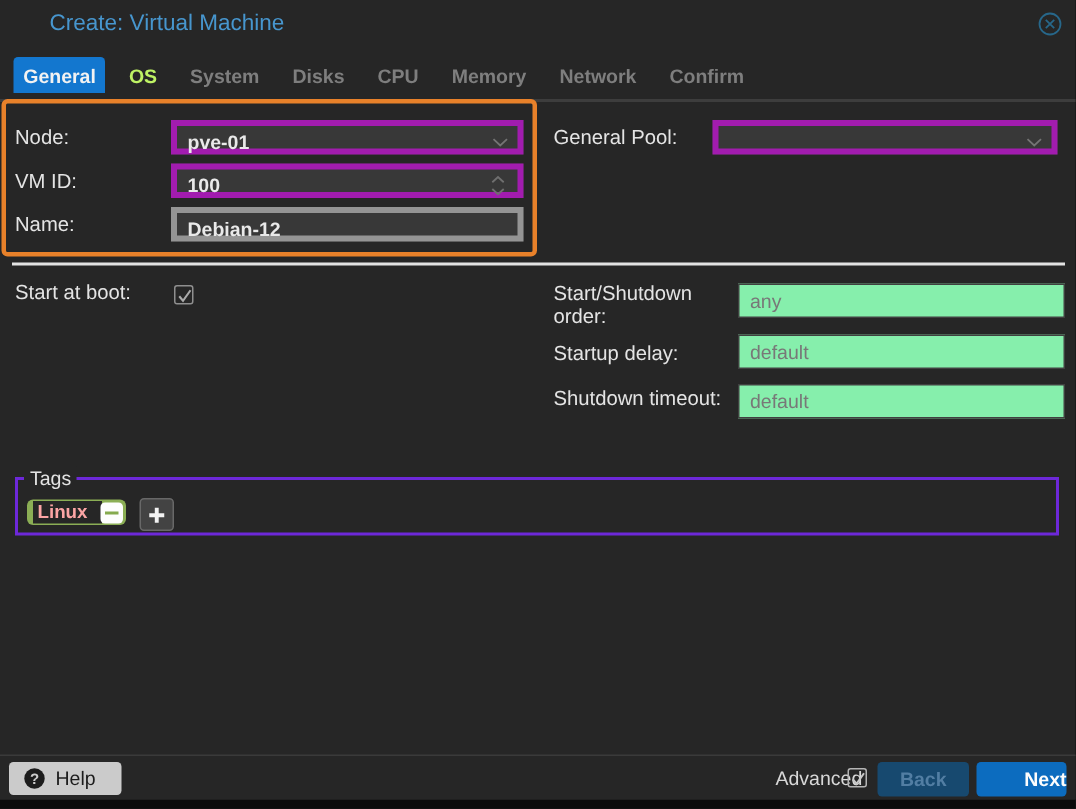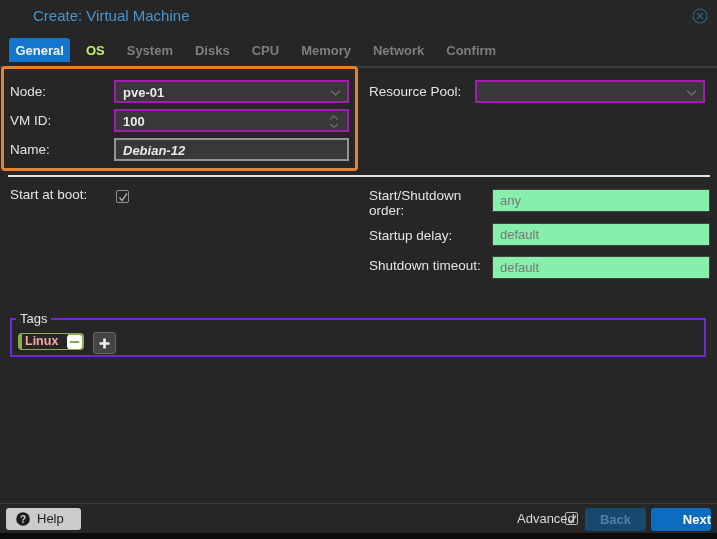--- a/index.html
+++ b/index.html
@@ -13,21 +13,21 @@
   .tabs { position:absolute; left:9px; top:38px; height:24px; display:flex; }
   .tab { height:24px; line-height:26px; padding:0 6.5px; margin-right:9px; font-size:13px;
     font-weight:bold; color:#7e7e7e; border-radius:3px 3px 0 0; }
   .tab.active { background:#1377cf; color:#f2f2f2; }
   .tab.next { color:#bef264; }
 
   .hlbox { position:absolute; left:1px; top:66px; width:357px; height:105px;
     border:3px solid #e8812a; border-radius:4px; }
 
   .flabel { position:absolute; font-size:13.5px; color:#e4e4e4; }
-  .field { position:absolute; height:23px; background:#383838; border:2px solid #a21caf;
+  .field { position:absolute; height:23px; background:#383838; border:4px solid #a21caf;
     font-size:13px; font-weight:bold; color:#e9e9e9; line-height:21px; padding-left:7px; }
   .chevsvg { position:absolute; right:6px; top:8px; }
   .disab { background:#86efac; border:1px solid #404040; color:#787878; font-weight:normal; font-size:13px; }
 
   .sep { position:absolute; left:8px; top:175px; width:702px; height:2px; background:#e3e3e3; }
 
   .cb { position:absolute; width:13px; height:13px; border:1px solid #8f8f8f; border-radius:2px; }
   .cb svg { position:absolute; left:0px; top:0px; }
 
   .tagsfs { position:absolute; left:10px; top:318px; width:696px; height:39px;
@@ -85,23 +85,23 @@
       <svg class="chevsvg" width="11" height="6" viewBox="0 0 11 6">
         <path d="M1 0.8 L5.5 5 L10 0.8" fill="none" stroke="#747474" stroke-width="1.2"></path>
       </svg></div>
     <div class="flabel" style="left:10px; top:112.5px;">VM ID:</div>
     <div class="field" style="left:114px; top:109px; width:235px;">100
       <svg style="position:absolute; right:8px; top:3px;" width="10" height="16" viewBox="0 0 10 16">
         <path d="M1.2 5.5 L5 2 L8.8 5.5" fill="none" stroke="#6f6f6f" stroke-width="1.2"></path>
         <path d="M1.2 10 L5 13.5 L8.8 10" fill="none" stroke="#6f6f6f" stroke-width="1.2"></path>
       </svg></div>
     <div class="flabel" style="left:10px; top:141.5px;">Name:</div>
-    <div class="field" style="left:114px; top:138px; width:235px; border-color:#949494;font-style:italic;">Debian-12</div>
+    <div class="field" style="left:114px; top:138px; width:235px; border-color:#949494;">Debian-12</div>
 
-    <div class="flabel" style="left:369px; top:83.5px;">Resource Pool:</div>
+    <div class="flabel" style="left:369px; top:83.5px;">General Pool:</div>
     <div class="field" style="left:475px; top:80px; width:230px; color:#888;">
       <svg class="chevsvg" width="11" height="6" viewBox="0 0 11 6">
         <path d="M1 0.8 L5.5 5 L10 0.8" fill="none" stroke="#747474" stroke-width="1.2"></path>
       </svg>
     </div>
 
     <div class="sep"></div>
 
     <div class="flabel" style="left:10px; top:187px;">Start at boot:</div>
     <div class="cb" style="left:116px; top:190px;">

